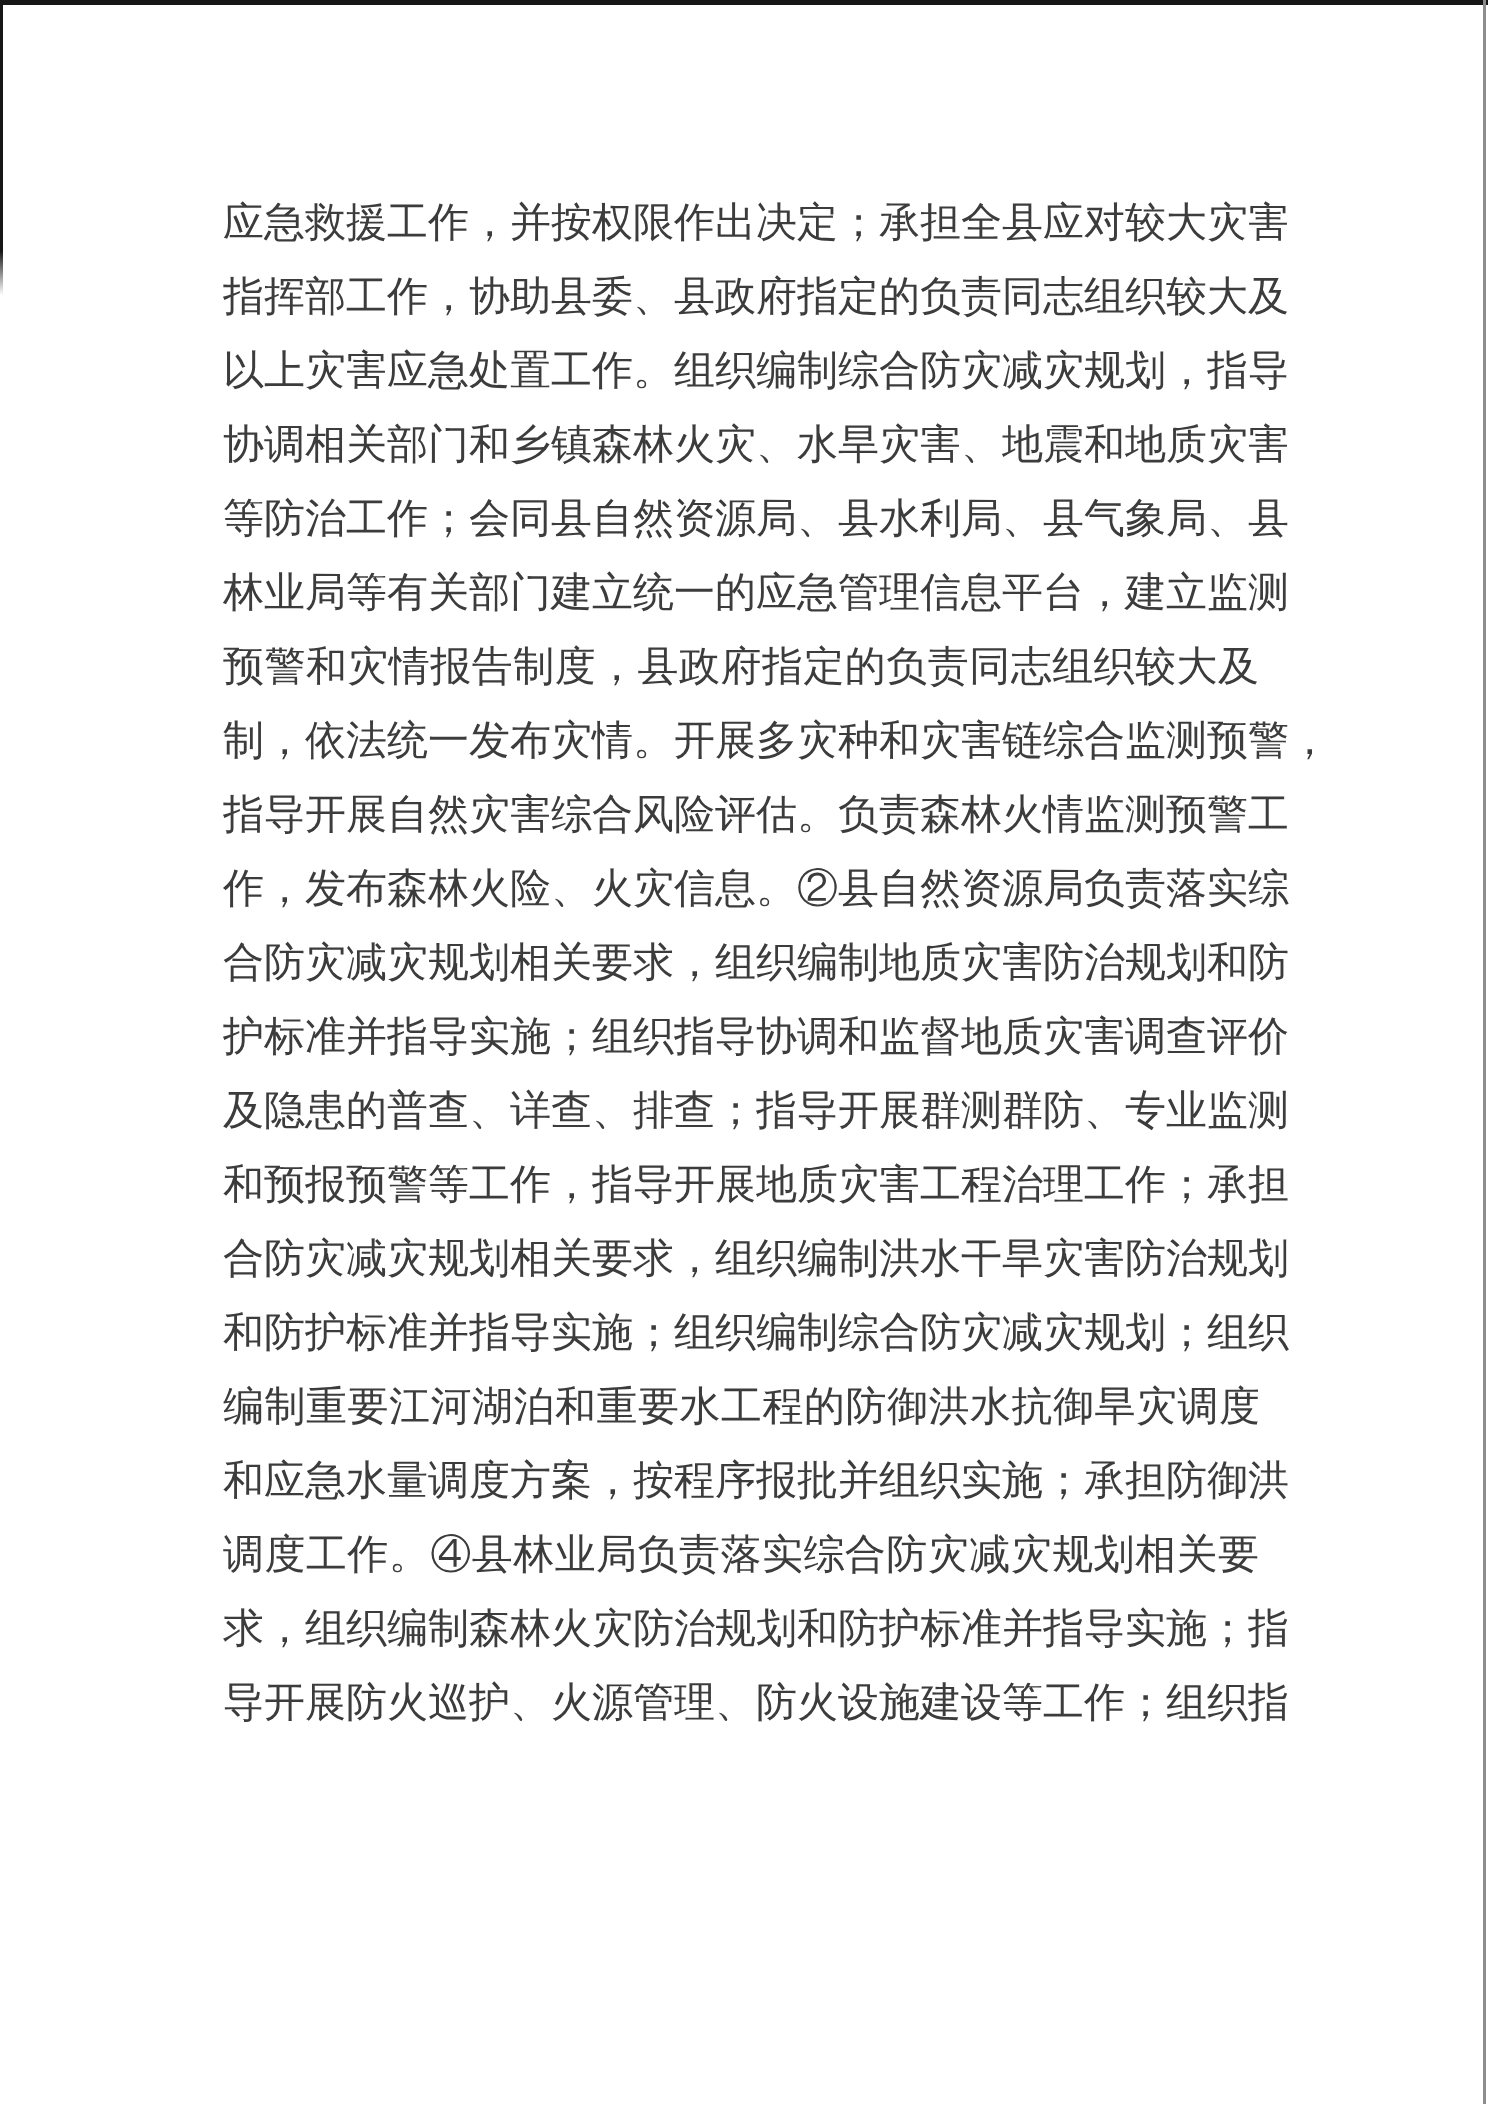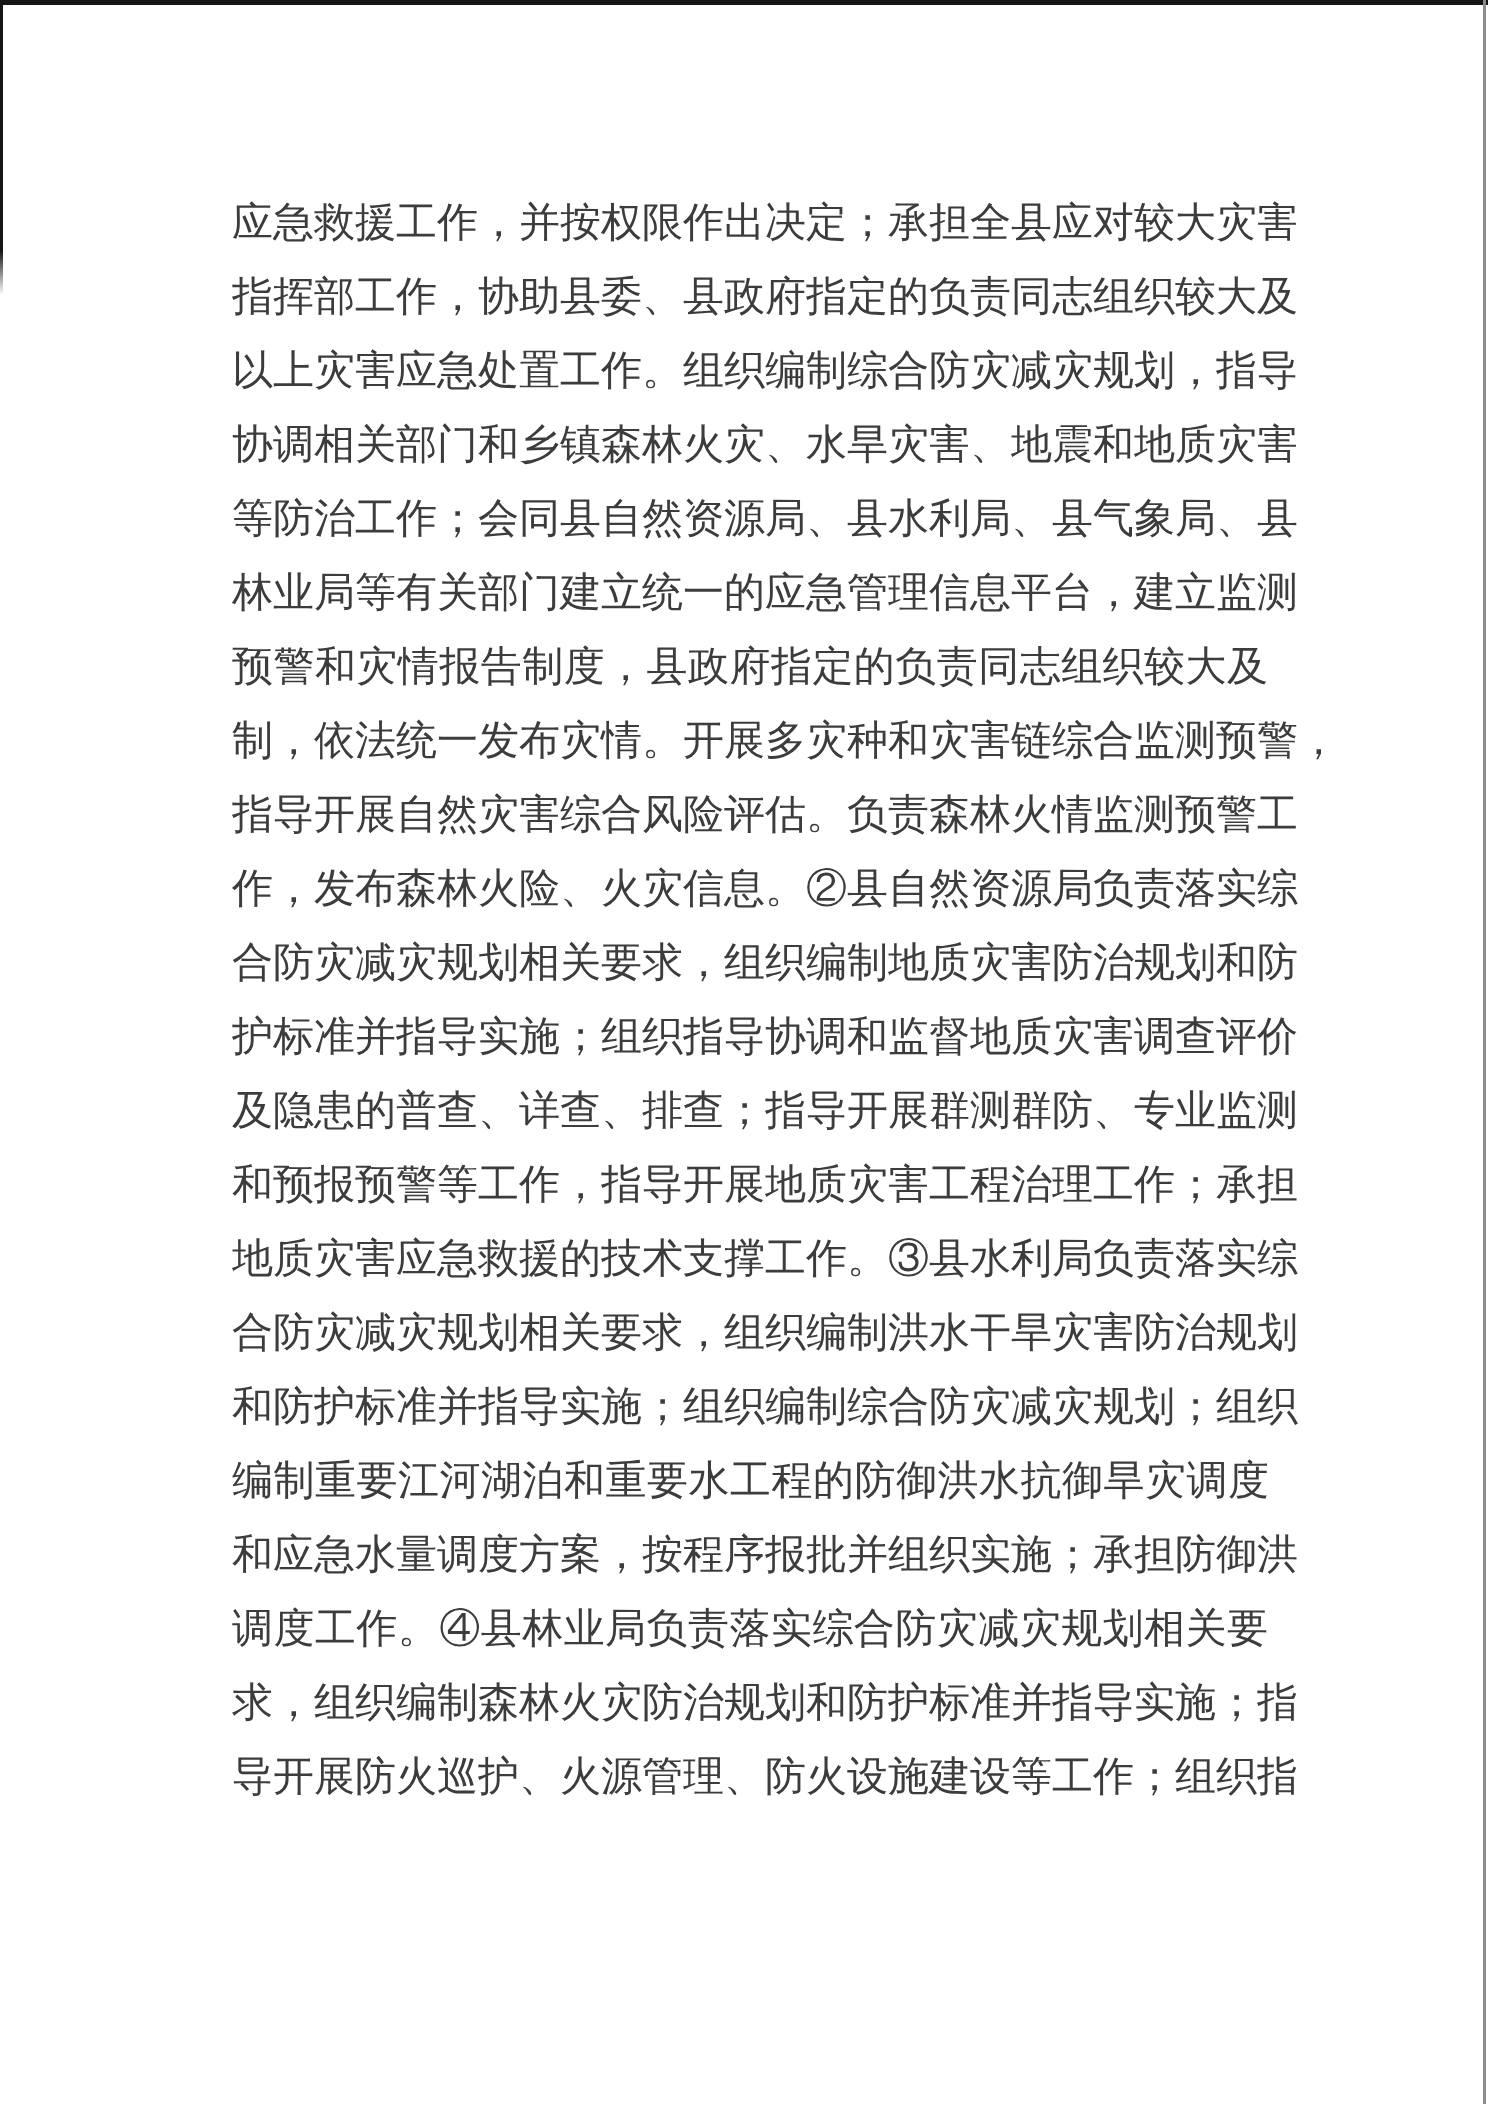--- a/index.html
+++ b/index.html
@@ -25,21 +25,21 @@
     position:absolute;left:0;top:0;width:3px;height:295px;
     background:linear-gradient(to bottom,var(--scan-edge-dark) 0 85%,rgba(22,22,22,0) 100%);
   }
   .scan-edge-right{
     position:absolute;left:1483px;top:0;width:3px;height:2104px;
     background:var(--scan-edge-gray);
   }
   
   .doc-text{
     position:absolute;
-    left:232px;top:185px;width:1036px;
+    left:223px;top:185px;width:1036px;
     color:var(--text-color);
     font-size:41px;
     font-weight:400;
   }
   .line{
     height:74px;
     line-height:74px;
     white-space:nowrap;
     text-align:justify;
     text-align-last:justify;
@@ -67,21 +67,20 @@
   <div class="line">等防治工作；会同县自然资源局、县水利局、县气象局、县</div>
   <div class="line">林业局等有关部门建立统一的应急管理信息平台，建立监测</div>
   <div class="line">预警和灾情报告制度，县政府指定的负责同志组织较大及</div>
   <div class="line">制，依法统一发布灾情。开展多灾种和灾害链综合监测预警，</div>
   <div class="line">指导开展自然灾害综合风险评估。负责森林火情监测预警工</div>
   <div class="line">作，发布森林火险、火灾信息。②县自然资源局负责落实综</div>
   <div class="line">合防灾减灾规划相关要求，组织编制地质灾害防治规划和防</div>
   <div class="line">护标准并指导实施；组织指导协调和监督地质灾害调查评价</div>
   <div class="line">及隐患的普查、详查、排查；指导开展群测群防、专业监测</div>
   <div class="line">和预报预警等工作，指导开展地质灾害工程治理工作；承担</div>
-  <div class="line">地质灾害应急救援的技术支撑工作。③县水利局负责落实综</div>
   <div class="line">合防灾减灾规划相关要求，组织编制洪水干旱灾害防治规划</div>
   <div class="line">和防护标准并指导实施；组织编制综合防灾减灾规划；组织</div>
   <div class="line natural">编制重要江河湖泊和重要水工程的防御洪水抗御旱灾调度</div>
   <div class="line">和应急水量调度方案，按程序报批并组织实施；承担防御洪</div>
   <div class="line">调度工作。④县林业局负责落实综合防灾减灾规划相关要</div>
   <div class="line">求，组织编制森林火灾防治规划和防护标准并指导实施；指</div>
   <div class="line">导开展防火巡护、火源管理、防火设施建设等工作；组织指</div>
 </div>
 
 </body></html>

